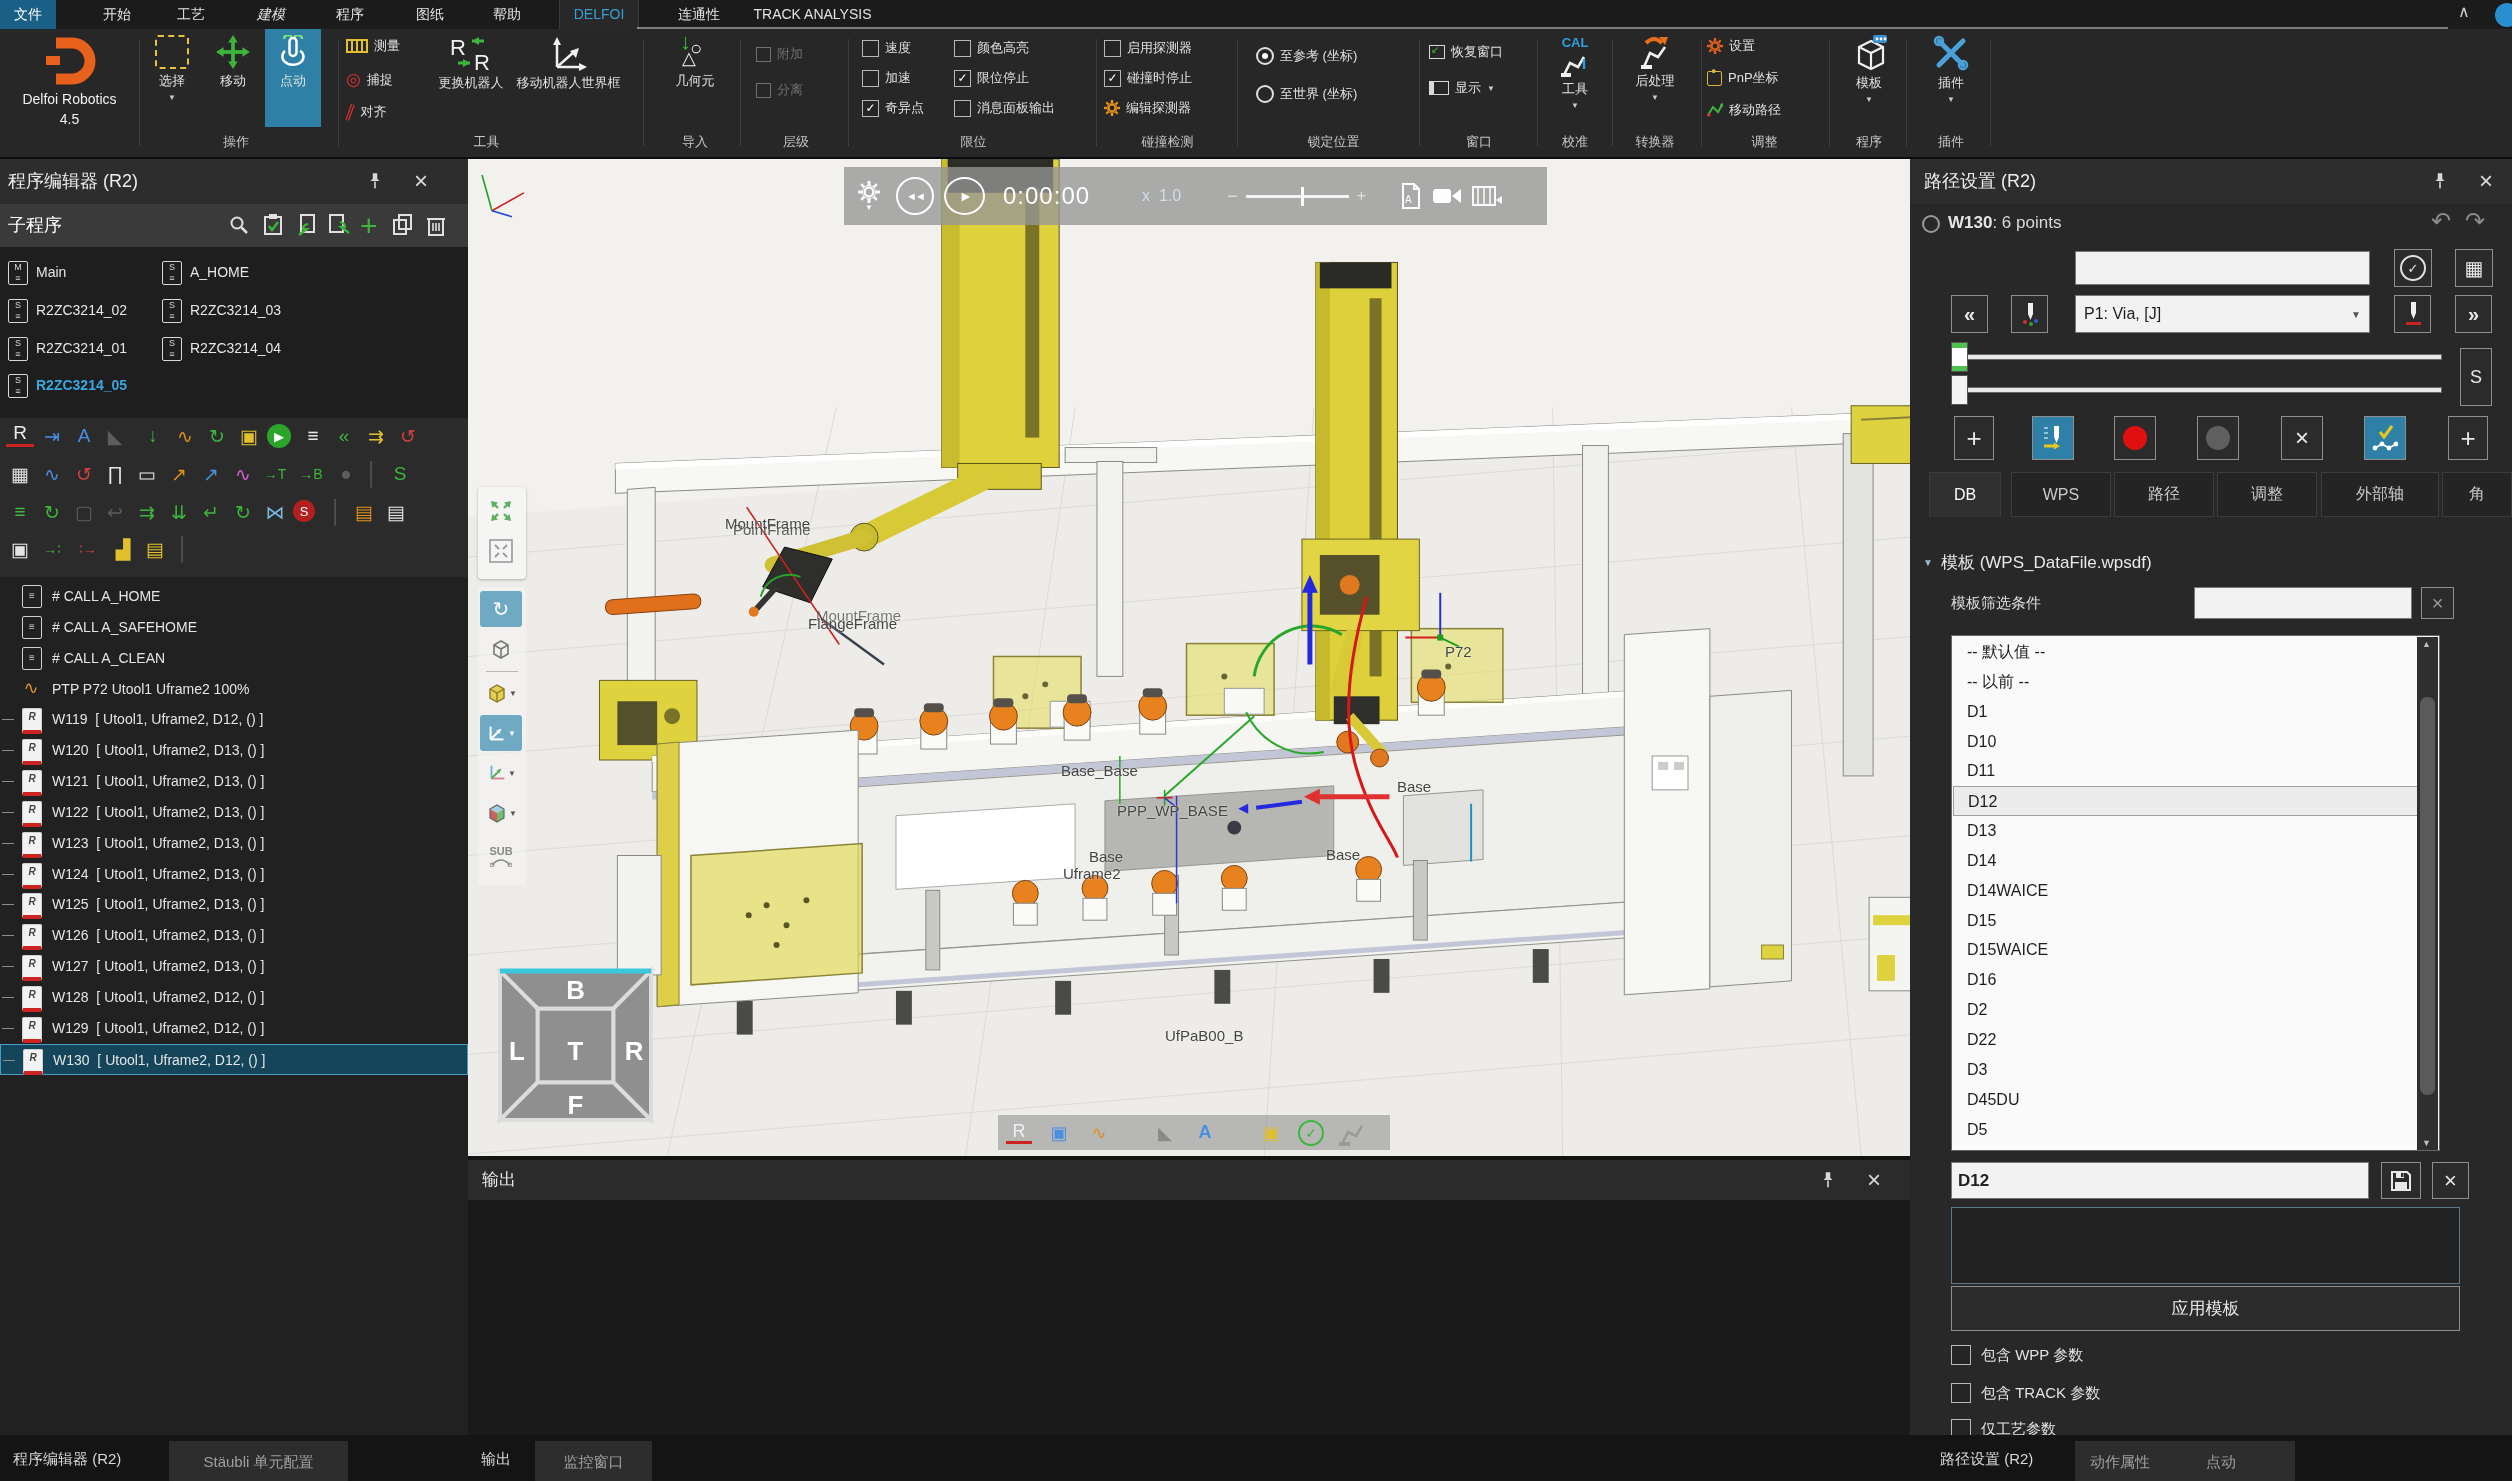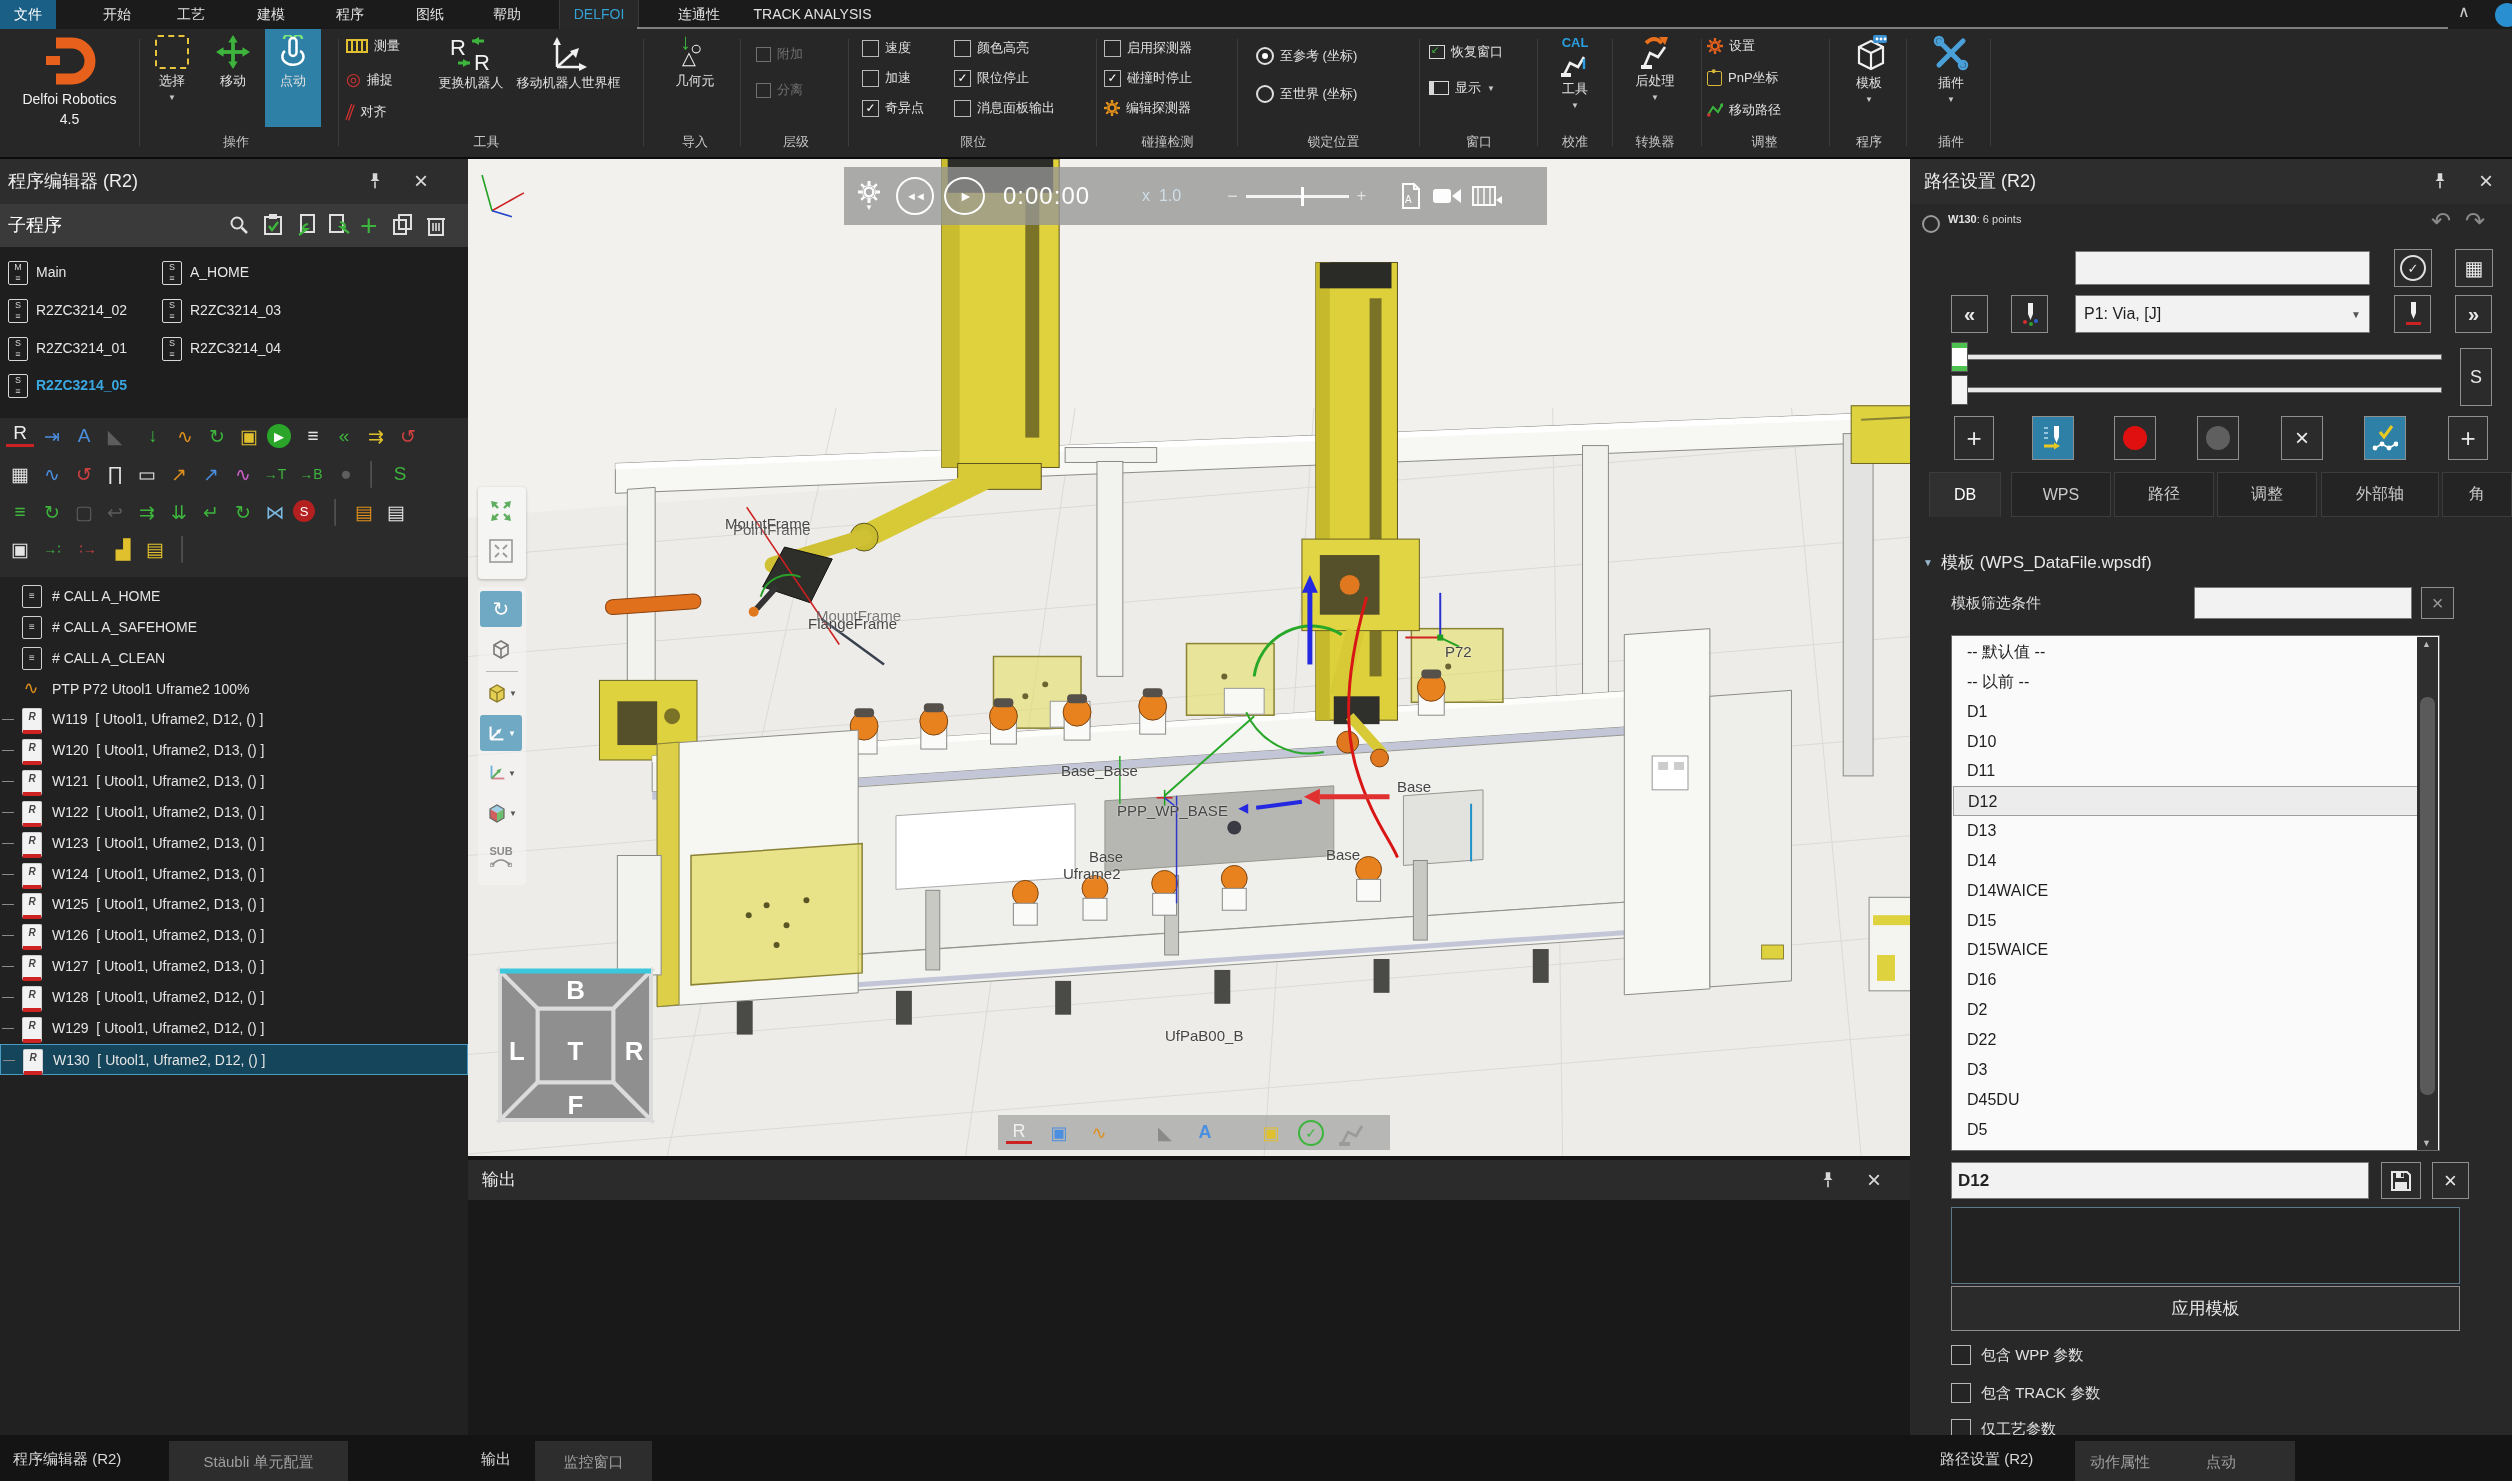--- a/index.html
+++ b/index.html
@@ -90,21 +90,21 @@
   .bb-tab{position:absolute;top:6px;height:41px;line-height:41px;background:#2d2d2d;color:#9f9f9f;text-align:center;}
   .bb-t2{position:absolute;top:6px;height:41px;line-height:41px;color:#9f9f9f;}
 </style>
 </head>
 <body>
 
 <div id="menubar">
   <div class="mitem mi-file">文件</div>
   <div class="mitem" style="left:88px;width:58px;">开始</div>
   <div class="mitem" style="left:162px;width:58px;">工艺</div>
-  <div class="mitem" style="left:242px;width:58px;">建模</div>
+  <div class="mitem" style="left:242px;width:58px;font-style:italic;">建模</div>
   <div class="mitem" style="left:321px;width:58px;">程序</div>
   <div class="mitem" style="left:401px;width:58px;">图纸</div>
   <div class="mitem" style="left:478px;width:58px;">帮助</div>
   <div class="mitem mi-delfoi" style="left:559px;width:78px;">DELFOI</div>
   <div class="mitem" style="left:667px;width:64px;">连通性</div>
   <div class="mitem" style="left:738px;width:149px;">TRACK ANALYSIS</div>
   <div id="menu-underline"></div>
   <div class="ab" style="left:2458px;top:2px;color:#cccccc;font-size:16px;">∧</div>
   <div class="ab" style="left:2495px;top:3px;width:24px;height:24px;border-radius:50%;background:#2a8fd0;"></div>
 </div>
@@ -997,21 +997,21 @@
   </div>
   <div class="pticons" style="left:521px;top:10px;">
     <svg width="18" height="18" viewBox="0 0 16 16">
         <path d="M6,1 h4 v5 l2,2 h-8 l2,-2 z" fill="#d8d8d8"></path>
         <rect x="7.3" y="8.5" width="1.4" height="6" fill="#d8d8d8"></rect>
       </svg>
     <span class="xicon" style="margin-left:8px;">×</span>
   </div>
 
   <div class="ab" style="left:12px;top:56px;"><span class="radio" style="border-color:#9a9a9a;"></span></div>
-  <div class="ab" style="left:38px;top:54px;font-size:11px;">
+  <div class="ab" style="left:38px;top:54px;font-size:17px;">
     <b>W130</b><span style="color:#d8d8d8;">: 6 points</span>
   </div>
   <span class="ab" style="left:521px;top:48px;font-size:24px;color:#8a8a8a;">↶</span>
   <span class="ab" style="left:555px;top:48px;font-size:24px;color:#8a8a8a;">↷</span>
 
   <input class="winput" style="left: 165px; top: 92px; width: 295px; height: 34px;">
   <div class="rpbtn" style="left:484px;top:90px;width:38px;height:38px;">
     <span style="width:22px;height:22px;border:2px solid #e0e0e0;border-radius:50%;font-size:13px;display:flex;align-items:center;justify-content:center;">✓</span>
   </div>
   <div class="rpbtn" style="left:545px;top:90px;width:38px;height:38px;font-size:20px;">

